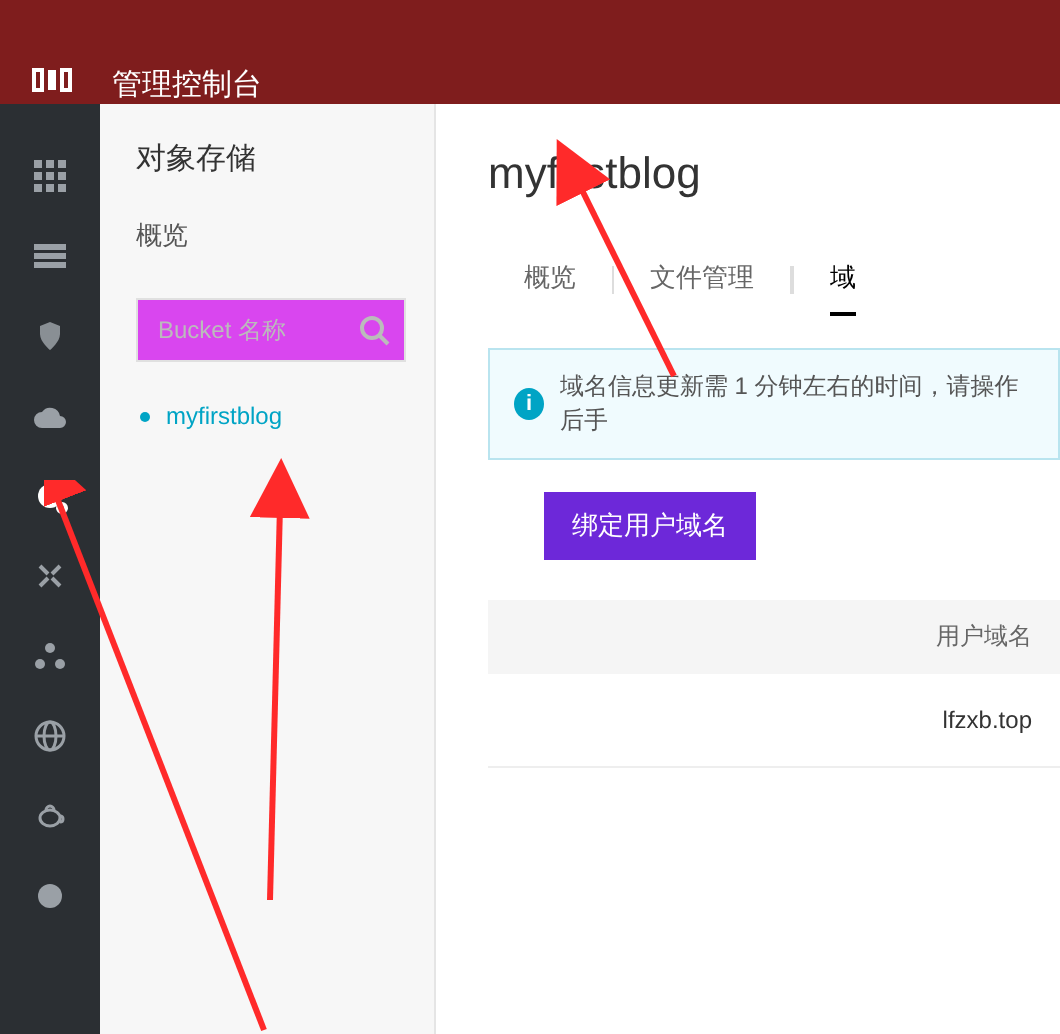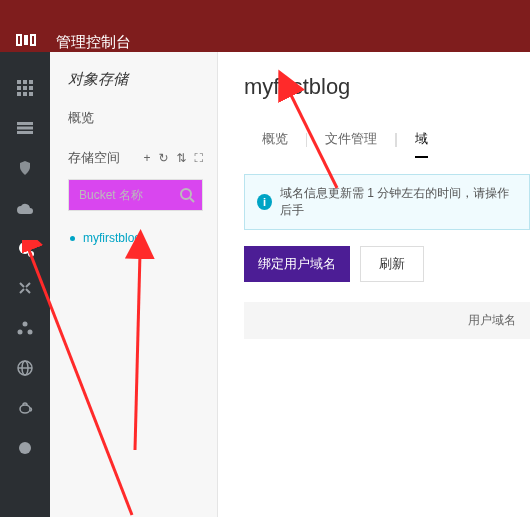--- a/index.html
+++ b/index.html
@@ -10,21 +10,21 @@
 .header-title { color: #fff; font-size: 15px; }
 
 .body { display: flex; height: calc(517px - 52px); }
 
 .icon-rail { width: 50px; background: #2b2f33; display: flex; flex-direction: column; align-items: center; padding-top: 16px; }
 .icon-rail .rail-item { width: 50px; height: 40px; display: flex; align-items: center; justify-content: center; color: #9aa0a6; cursor: pointer; }
 .icon-rail .rail-item.active { color: #fff; }
 .icon-rail .rail-item.active .dot { background: #fff; }
 
 .sidepanel { width: 168px; background: #f7f7f7; border-right: 1px solid #e5e5e5; padding: 18px 14px 0 18px; display: flex; flex-direction: column; }
-.sp-title { font-size: 15px; color: #333; margin-bottom: 20px; font-style: italic; }
+.sp-title { font-size: 15px; color: #333; margin-bottom: 20px; }
 .sp-overview { font-size: 13px; color: #555; margin-bottom: 22px; cursor: pointer; }
 .sp-space-row { display: flex; align-items: center; justify-content: space-between; margin-bottom: 12px; }
 .sp-space-label { font-size: 13px; color: #555; }
 .sp-space-icons { display: flex; gap: 8px; color: #666; font-size: 12px; }
 .sp-space-icons span { cursor: pointer; }
 
 .search-row { position: relative; margin-bottom: 16px; }
 .search-input { width: 100%; height: 32px; background: #d946ef; border: 1px solid #e0e0e0; padding: 0 30px 0 10px; font-size: 12px; color: #333; outline: none; }
 .search-input::placeholder { color: #bbb; }
 .search-icon { position: absolute; right: 6px; top: 6px; width: 20px; height: 20px; display: flex; align-items: center; justify-content: center; color: #bbb; }
@@ -39,21 +39,21 @@
 .tabs { display: flex; align-items: center; gap: 0; margin-bottom: 16px; }
 .tab { padding: 8px 18px 10px; font-size: 13px; color: #666; cursor: pointer; position: relative; }
 .tab.active { color: #000; }
 .tab.active::after { content: ""; position: absolute; left: 18px; right: 18px; bottom: 0; height: 2px; background: #000; }
 .tab-sep { width: 1px; height: 14px; background: #ddd; }
 
 .info-banner { border: 1px solid #b9e4ef; background: #f0fbfe; display: flex; align-items: center; gap: 8px; padding: 10px 12px; font-size: 12px; color: #555; margin-bottom: 16px; }
 .info-icon { width: 16px; height: 16px; border-radius: 50%; background: #00a4c5; color: #fff; display: flex; align-items: center; justify-content: center; font-size: 11px; font-weight: bold; }
 
 .btn-row { display: flex; gap: 10px; margin-bottom: 20px; }
-.btn-primary { background: #4c1d95; color: #fff; border: none; padding: 8px 14px; font-size: 13px; cursor: pointer; }
+.btn-primary { background: #6d28d9; color: #fff; border: none; padding: 8px 14px; font-size: 13px; cursor: pointer; margin-left: 28px; }
 .btn-secondary { background: #fff; color: #333; border: 1px solid #ddd; padding: 8px 18px; font-size: 13px; cursor: pointer; }
 
 .table { width: 100%; text-align: right; }
 .table-header { background: #f5f5f5; padding: 10px 14px; font-size: 12px; color: #666; }
 .table-row { padding: 16px 14px; font-size: 12px; color: #333; border-bottom: 1px solid #eee; }
 
 .annotation { position: absolute; pointer-events: none; }
 .arrow1 { left: 22px; top: 240px; }
 .arrow2 { left: 95px; top: 205px; }
 .arrow3 { left: 267px; top: 53px; }
@@ -138,29 +138,20 @@
         </svg>
     </div>
     <div class="rail-item">
       <div style="width:12px;height:12px;border-radius:50%;background:currentColor;"></div>
     </div>
   </div>
 
   <div class="sidepanel">
     <div class="sp-title">对象存储</div>
     <div class="sp-overview">概览</div>
-    <div class="sp-space-row">
-      <div class="sp-space-label">存储空间</div>
-      <div class="sp-space-icons">
-        <span>+</span>
-        <span>↻</span>
-        <span>⇅</span>
-        <span>⛶</span>
-      </div>
-    </div>
     <div class="search-row">
       <input class="search-input" placeholder="Bucket 名称" style="">
       <div class="search-icon">
         <svg width="16" height="16" viewBox="0 0 16 16" fill="none" stroke="currentColor" stroke-width="2">
             <circle cx="7" cy="7" r="5"></circle>
             <line x1="11" y1="11" x2="15" y2="15"></line>
           </svg>
       </div>
     </div>
     <div class="bucket-item">
@@ -181,25 +172,25 @@
       <div class="tab active">域</div>
     </div>
 
     <div class="info-banner">
       <div class="info-icon">i</div>
       <div>域名信息更新需 1 分钟左右的时间，请操作后手</div>
     </div>
 
     <div class="btn-row">
       <button class="btn-primary">绑定用户域名</button>
-      <button class="btn-secondary">刷新</button>
     </div>
 
     <div class="table">
       <div class="table-header">用户域名</div>
+      <div class="table-row">lfzxb.top</div>
     </div>
   </div>
 </div>
 
 <svg class="annotation arrow1" width="120" height="280" viewBox="0 0 120 280">
   <defs>
       <marker id="ah1" markerWidth="10" markerHeight="10" refX="2" refY="5" orient="auto">
         <path d="M0 0 L10 5 L0 10 z" fill="#ff2a2a"></path>
       </marker>
     </defs>

